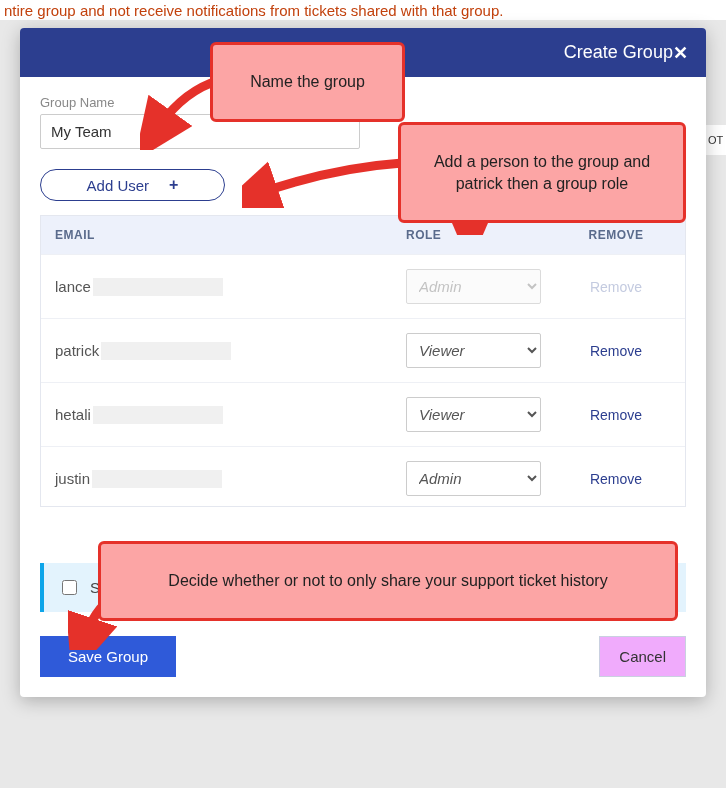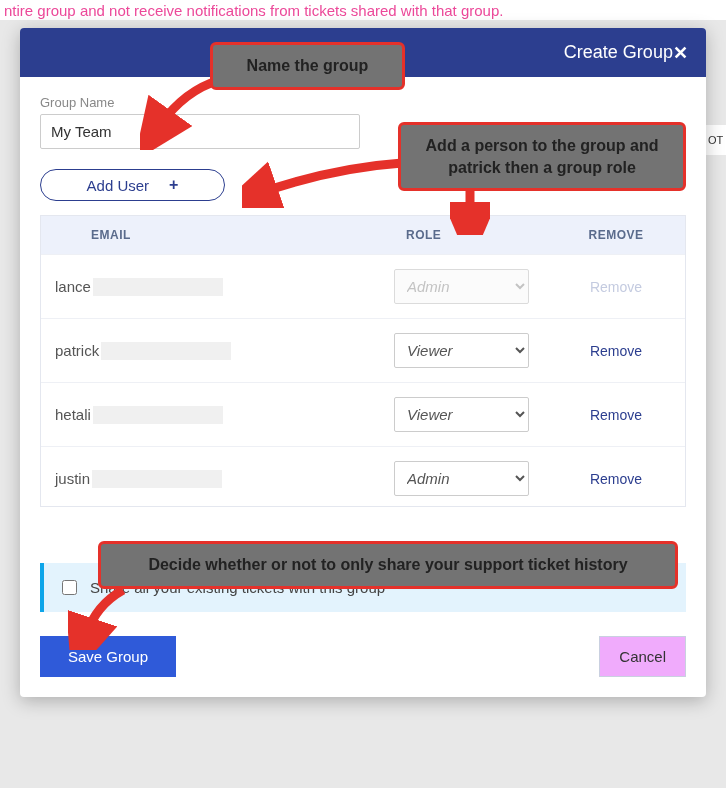--- a/index.html
+++ b/index.html
@@ -10,21 +10,21 @@
     width: 726px;
     height: 788px;
     position: relative;
     overflow: hidden;
   }
   .bg-text {
     position: absolute;
     top: 0; left: 0;
     padding: 2px 4px;
     font-size: 15px;
-    color: #ec4899;
+    color: #c2410c;
     background: #fff;
     width: 726px;
     height: 20px;
     overflow: hidden;
     white-space: nowrap;
   }
   .bg-strip {
     position: absolute;
     top: 125px;
     right: 0;
@@ -103,33 +103,32 @@
   }
   .user-table-header {
     display: flex;
     background: #edf1fb;
     font-size: 12px;
     letter-spacing: 0.5px;
     color: #5a6b8c;
     padding: 12px 14px;
     font-weight: 600;
   }
-  .col-email { flex: 1; margin-left: 36px; }
+  .col-email { flex: 1; }
   .col-role { width: 155px; text-align: left; }
   .col-remove { width: 110px; text-align: center; }
   .user-table-body {
     max-height: 252px;
     overflow-y: scroll;
   }
   .user-row {
     display: flex;
     align-items: center;
     padding: 14px 14px;
     border-top: 1px solid #eef0f5;
-    gap: 12px;
   }
   .user-email {
     flex: 1;
     font-size: 15px;
     color: #555;
     display: flex;
     align-items: center;
     gap: 2px;
   }
   .redact {
@@ -190,30 +189,29 @@
     color: #333;
     border: 1px solid #c9d0e0;
     padding: 11px 19px;
     font-size: 15px;
     cursor: pointer;
   }
 
   
   .callout {
     position: absolute;
-    background: #737373;
+    background: #fca5a5;
     border: 3px solid #e5312a;
     border-radius: 6px;
-    padding: 10px 16px;
+    padding: 26px 16px;
     font-size: 16px;
     color: #222;
     text-align: center;
     z-index: 50;
     line-height: 1.35;
-    font-weight: bold;
   }
   .arrow {
     position: absolute;
     z-index: 49;
   }
 </style>
 </head>
 <body>
 
 <div class="bg-text">ntire group and not receive notifications from tickets shared with that group.</div>

